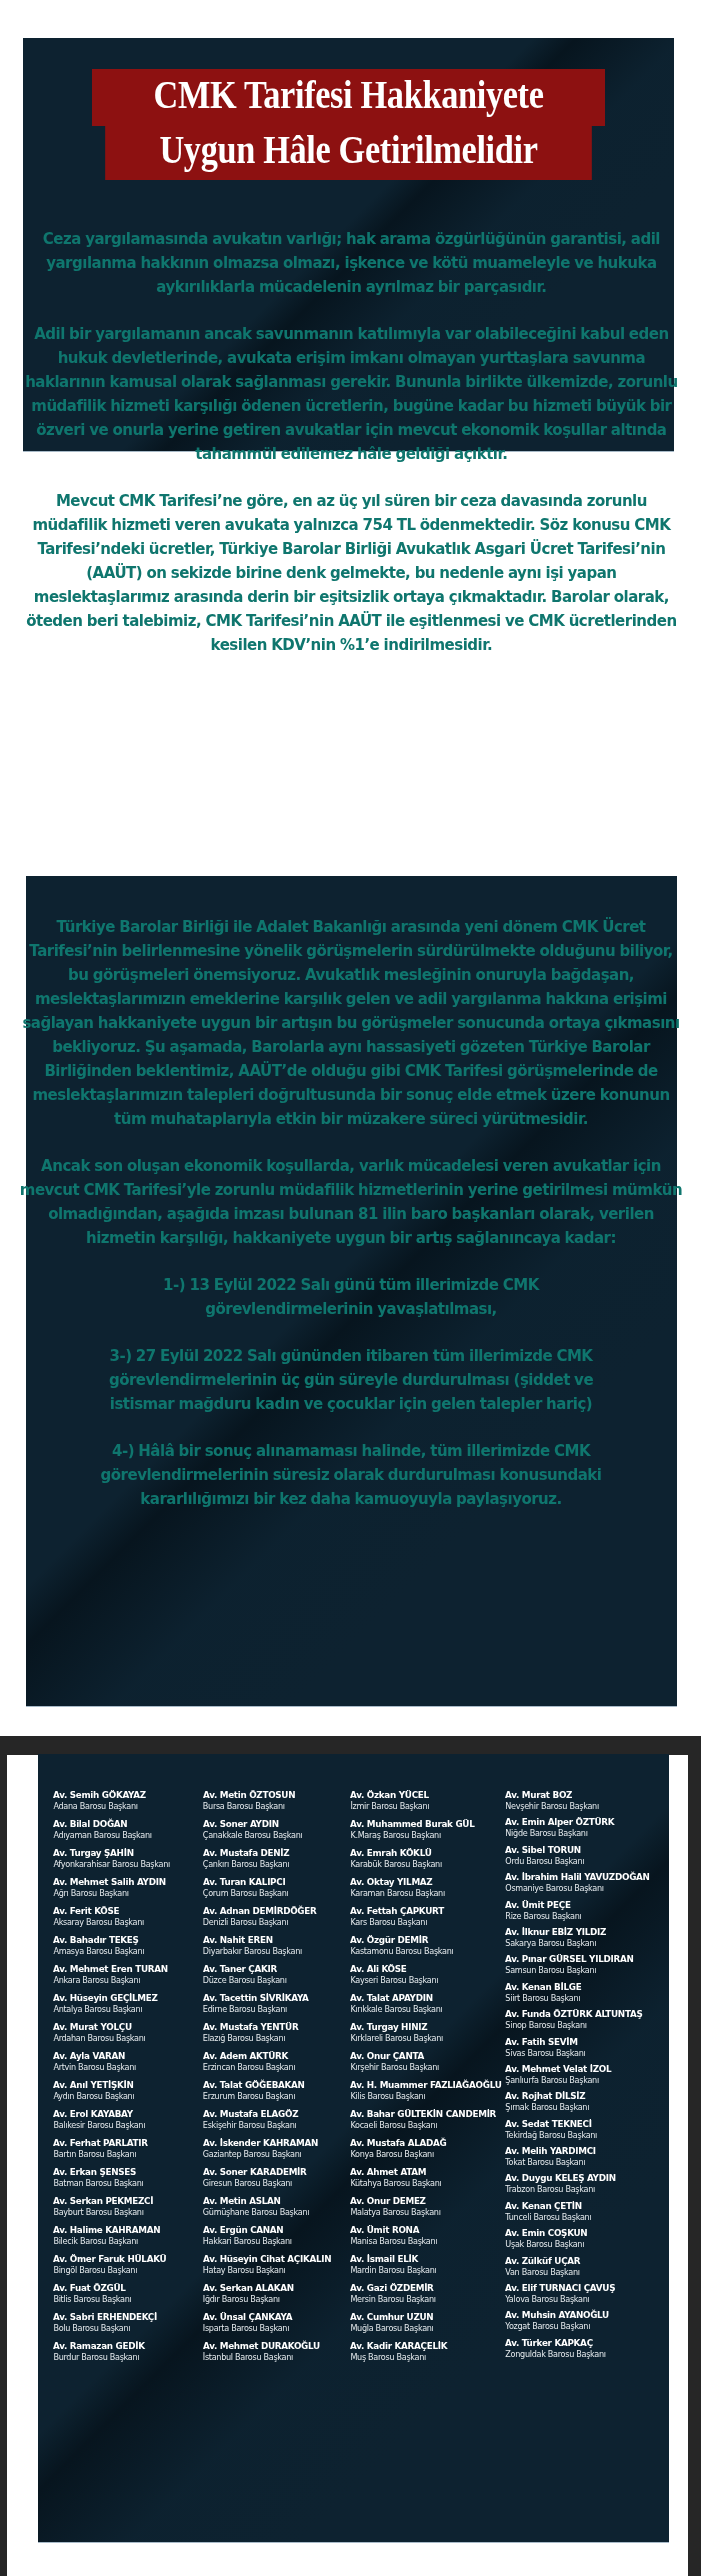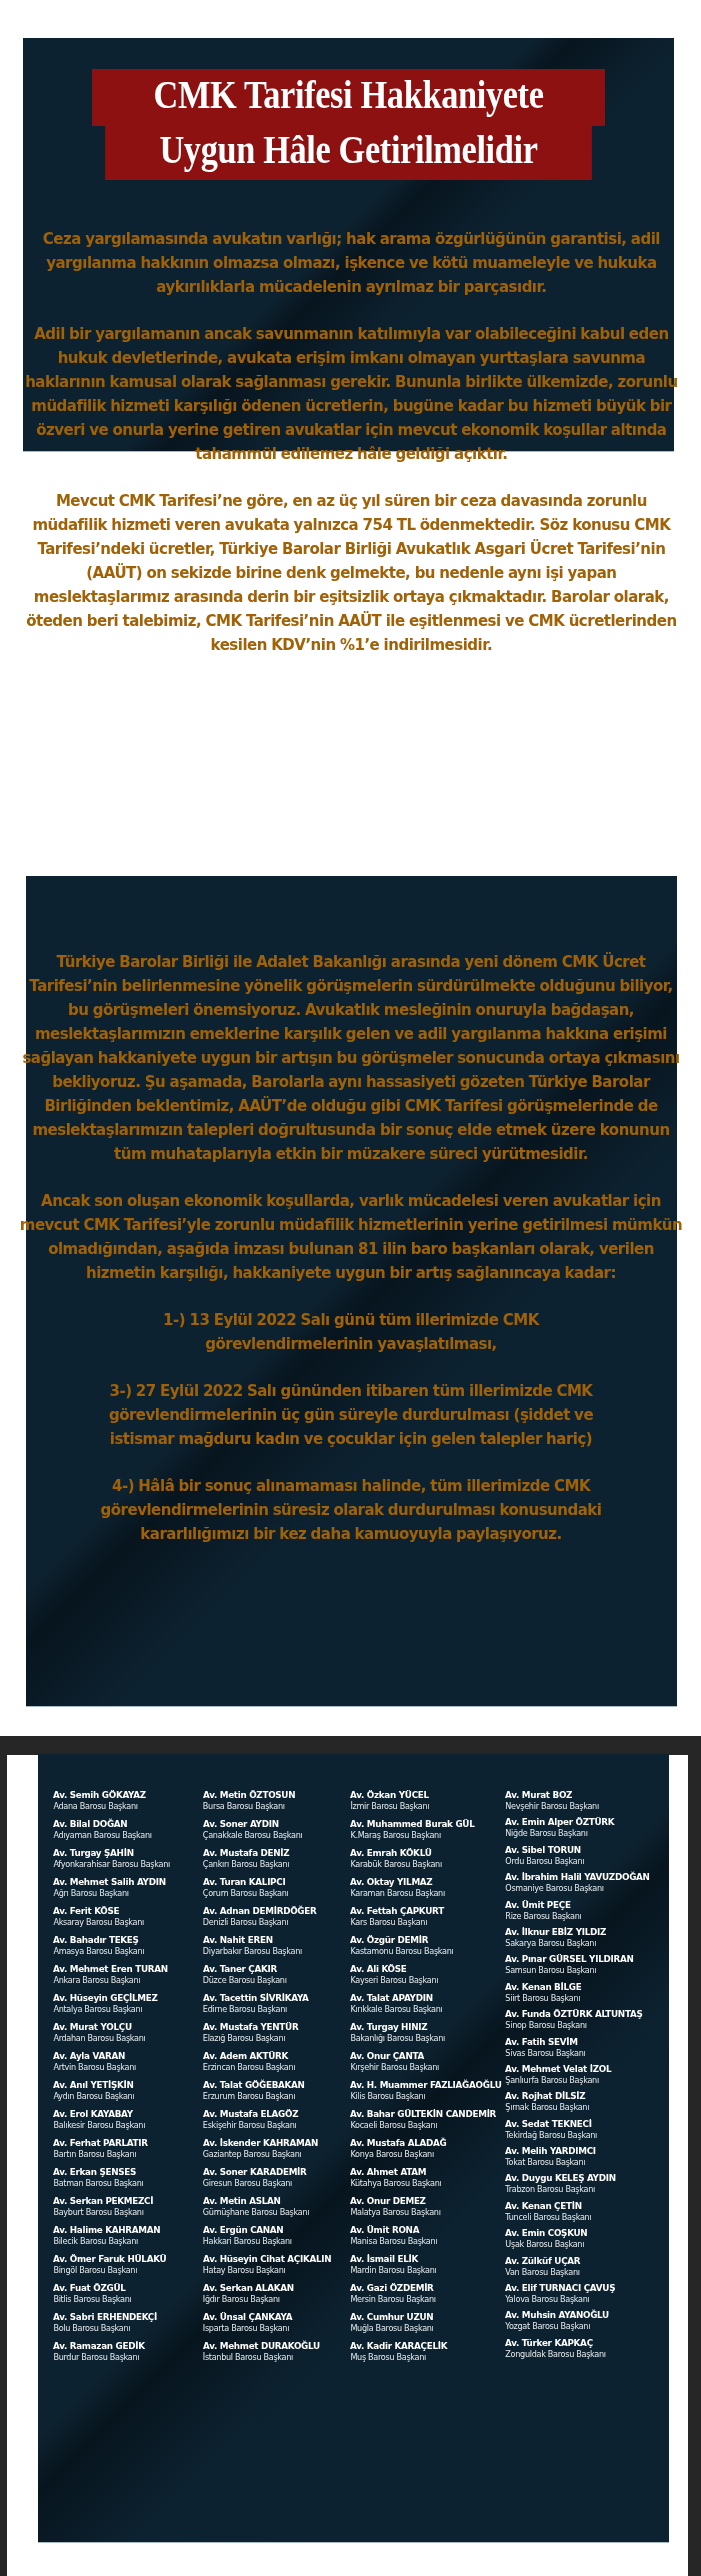--- a/index.html
+++ b/index.html
@@ -45,34 +45,34 @@
     line-height: 1.1;
     letter-spacing: -0.4px;
     padding: 5.1px 20.6px 8.6px 20.6px;
     transform: scaleX(0.88);
     margin: 0;
   }
   .title-line.l1 { width: 583px; box-sizing: border-box; }
   .title-line.l2 { width: 553px; box-sizing: border-box; margin-top: -1.7px; }
 
   .body-text {
-    color: #a16207;
+    color: #0f766e;
     font-family: "DejaVu Sans", "Liberation Sans", sans-serif;
     font-weight: bold;
     font-size: 15px;
     line-height: 24px;
     text-align: center;
     letter-spacing: -0.5px;
     word-spacing: -0.4px;
     margin: 0;
   }
   .p-block { margin: 0 0 23px 0; }
 
   #intro { position: absolute; left: 21.4px; top: 227px; width: 660px; }
-  #panel2-text { position: absolute; left: 19px; top: 950px; width: 664px; }
+  #panel2-text { position: absolute; left: 19px; top: 915px; width: 664px; }
 
   .frame {
     position: absolute;
     left: 0; top: 1736px;
     width: 702px; height: 840px;
     background: #262626;
   }
   .frame-inner {
     position: absolute;
     left: 6.9px; top: 19px;
@@ -333,21 +333,21 @@
           <div class="sig">
             <span class="sig-name" style="transform: scaleX(0.978);">Av. Ali KÖSE</span>
             <span class="sig-title">Kayseri Barosu Başkanı</span>
           </div>
           <div class="sig">
             <span class="sig-name" style="transform: scaleX(0.978);">Av. Talat APAYDIN</span>
             <span class="sig-title">Kırıkkale Barosu Başkanı</span>
           </div>
           <div class="sig">
             <span class="sig-name" style="transform: scaleX(0.978);">Av. Turgay HINIZ</span>
-            <span class="sig-title">Bakanlığı Barosu Başkanı</span>
+            <span class="sig-title">Kırklareli Barosu Başkanı</span>
           </div>
           <div class="sig">
             <span class="sig-name" style="transform: scaleX(0.978);">Av. Onur ÇANTA</span>
             <span class="sig-title">Kırşehir Barosu Başkanı</span>
           </div>
           <div class="sig">
             <span class="sig-name" style="transform: scaleX(0.978);">Av. H. Muammer FAZLIAĞAOĞLU</span>
             <span class="sig-title">Kilis Barosu Başkanı</span>
           </div>
           <div class="sig">

